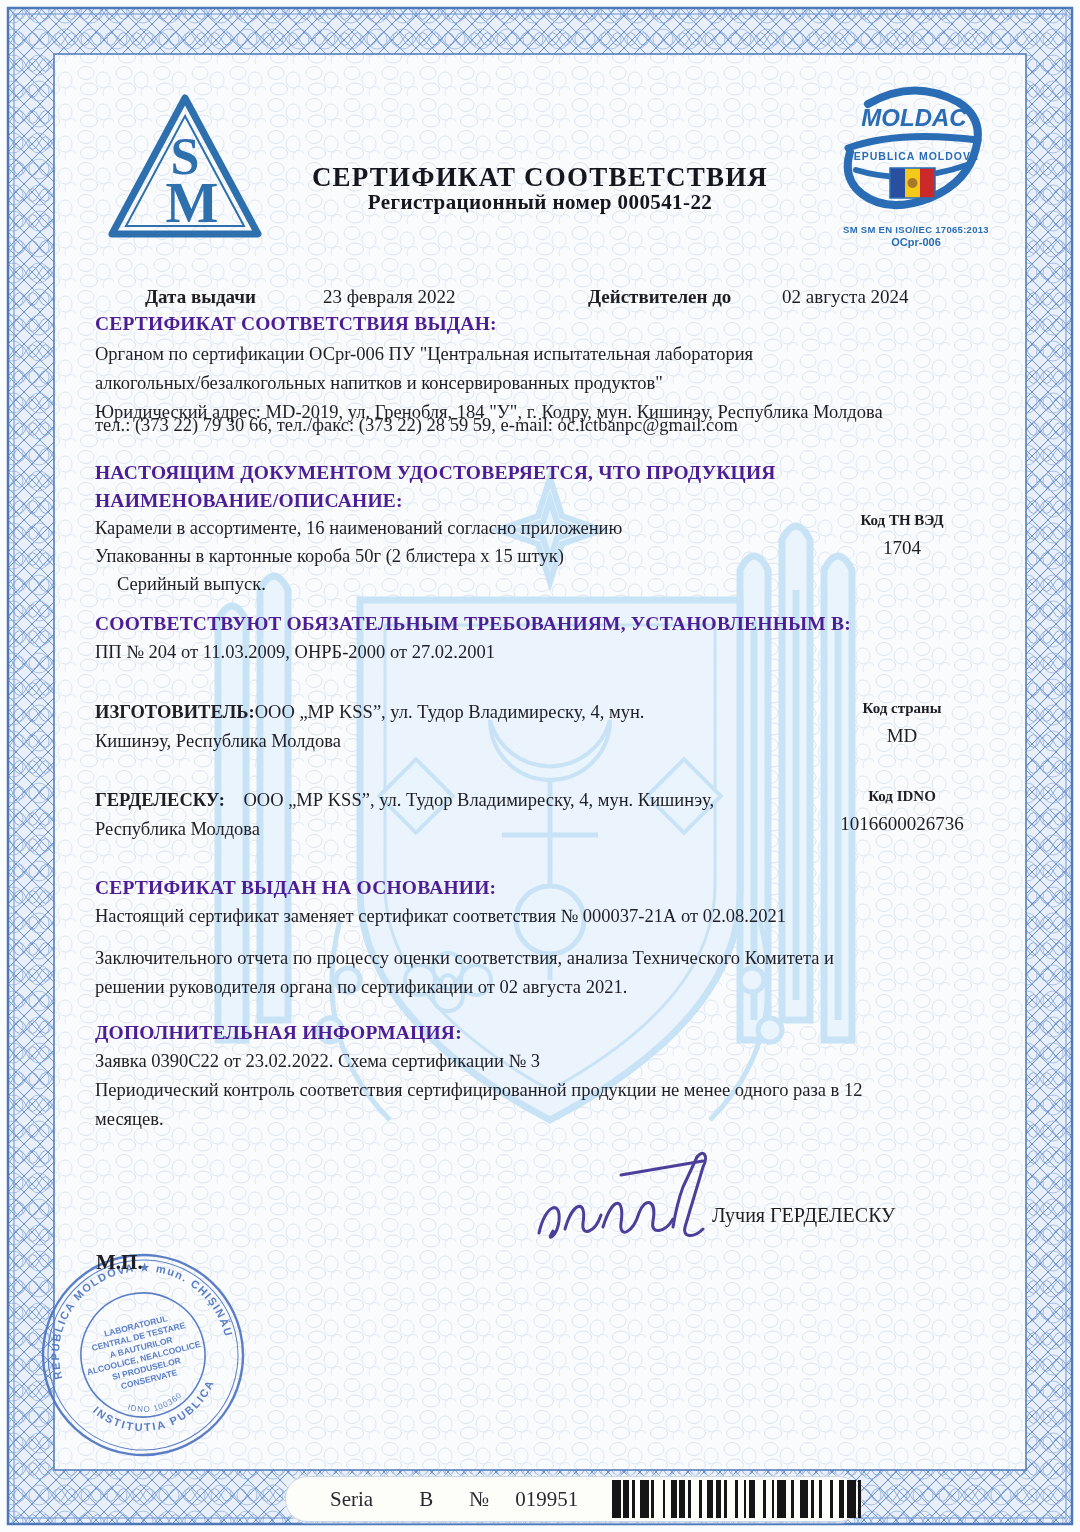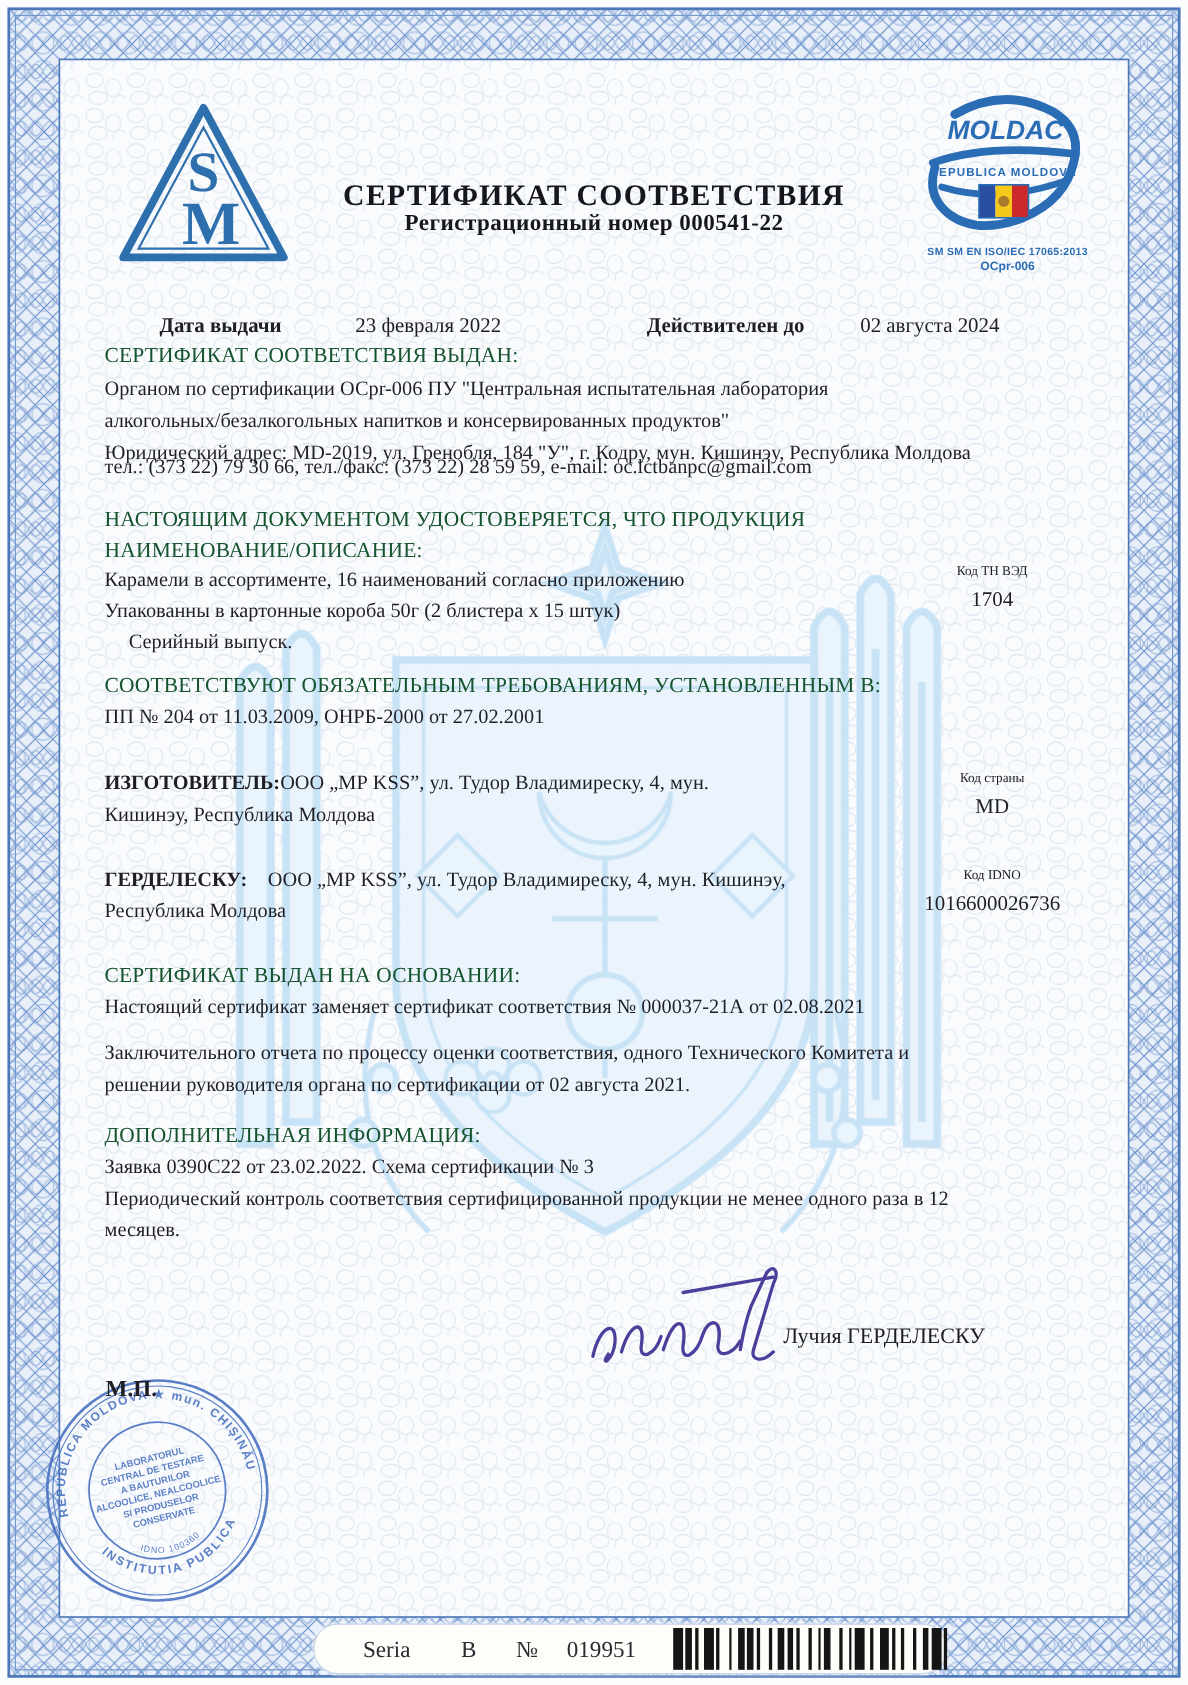--- a/index.html
+++ b/index.html
@@ -7,27 +7,27 @@
     position:relative;width:1080px;height:1532px;margin:0 auto;
     background:#fbfcfe;overflow:hidden;
     font-family:"Liberation Serif", serif;color:#1d1d22;
   }
   svg{display:block}
   .layer{position:absolute;inset:0;}
   .content{position:absolute;inset:0;z-index:3;}
   .abs{position:absolute;white-space:nowrap;}
   .b{font-weight:bold;}
   .body-line{font-size:18.5px;color:#1e1e24;}
-  .head-line{font-size:19.5px;font-weight:normal;color:#14532d;letter-spacing:.2px;}
+  .head-line{font-size:19.5px;font-weight:bold;color:#4c1d95;letter-spacing:.2px;}
   .title{font-size:27px;font-weight:bold;letter-spacing:1.2px;color:#16161f;margin-top:34px;}
   .subtitle{font-size:21px;font-weight:bold;letter-spacing:.4px;color:#16161f;}
   .meta-label{font-size:19px;font-weight:bold;}
   .meta-value{font-size:19px;}
   .code-col{position:absolute;left:822px;width:160px;text-align:center;}
-  .code-label{font-size:12px;font-weight:normal;}
+  .code-label{font-size:15px;font-weight:bold;}
   .code-value{font-size:19px;}
   .moldac-caption{font-family:"Liberation Sans",sans-serif;font-weight:bold;color:#2a6db5;
     text-align:center;line-height:1.25;}
   .moldac-caption .l1{font-size:9.5px;letter-spacing:.3px;}
   .moldac-caption .l2{font-size:11px;}
   .sig-name{font-size:20px;}
   .sig-role{font-size:20px;}
   .mp{font-size:21px;font-weight:bold;z-index:5;}
   .pill{
     position:absolute;left:285px;top:1476px;width:574px;height:44px;z-index:5;
@@ -207,21 +207,21 @@
       <span style="margin-left:14px;">ООО „МР KSS”, ул. Тудор Владимиреску, 4, мун. Кишинэу,</span>
     </div>
     <div class="abs body-line" style="left:95px;top:819px;">Республика Молдова</div>
     <div class="code-col" style="top:788px;">
       <div class="code-label">Код IDNO</div>
       <div class="code-value" style="margin-top:8px;">1016600026736</div>
     </div>
 
     <div class="abs head-line" style="left:95px;top:877px;">СЕРТИФИКАТ ВЫДАН НА ОСНОВАНИИ:</div>
     <div class="abs body-line" style="left:95px;top:906px;">Настоящий сертификат заменяет сертификат соответствия № 000037-21А от 02.08.2021</div>
-    <div class="abs body-line" style="left:95px;top:948px;">Заключительного отчета по процессу оценки соответствия, одного Технического Комитета и</div>
+    <div class="abs body-line" style="left:95px;top:948px;">Заключительного отчета по процессу оценки соответствия, анализа Технического Комитета и</div>
     <div class="abs body-line" style="left:95px;top:977px;">решении руководителя органа по сертификации от 02 августа 2021.</div>
 
     <div class="abs head-line" style="left:95px;top:1022px;">ДОПОЛНИТЕЛЬНАЯ ИНФОРМАЦИЯ:</div>
     <div class="abs body-line" style="left:95px;top:1051px;">Заявка 0390С22 от 23.02.2022. Схема сертификации № 3</div>
     <div class="abs body-line" style="left:95px;top:1080px;">Периодический контроль соответствия сертифицированной продукции не менее одного раза в 12</div>
     <div class="abs body-line" style="left:95px;top:1109px;">месяцев.</div>
 
     <svg class="abs" style="left:525px;top:1135px;" width="200" height="125" viewBox="0 0 200 125">
       <g fill="none" stroke="#4c3f9b" stroke-width="3" stroke-linecap="round" stroke-linejoin="round">
         <path d="M14 98 C 20 70, 36 64, 34 86 C 32 102, 20 108, 28 96"></path>

